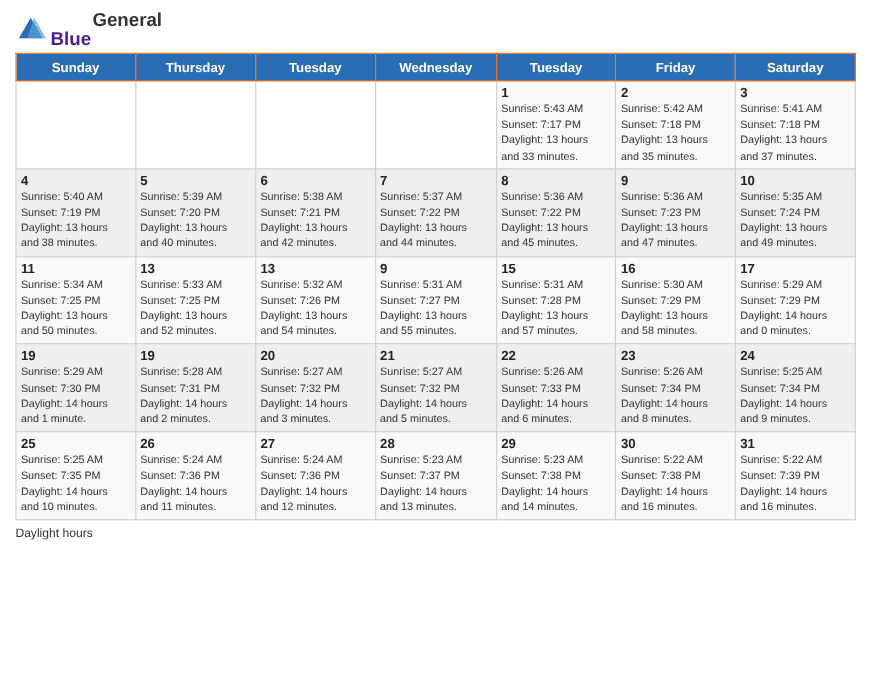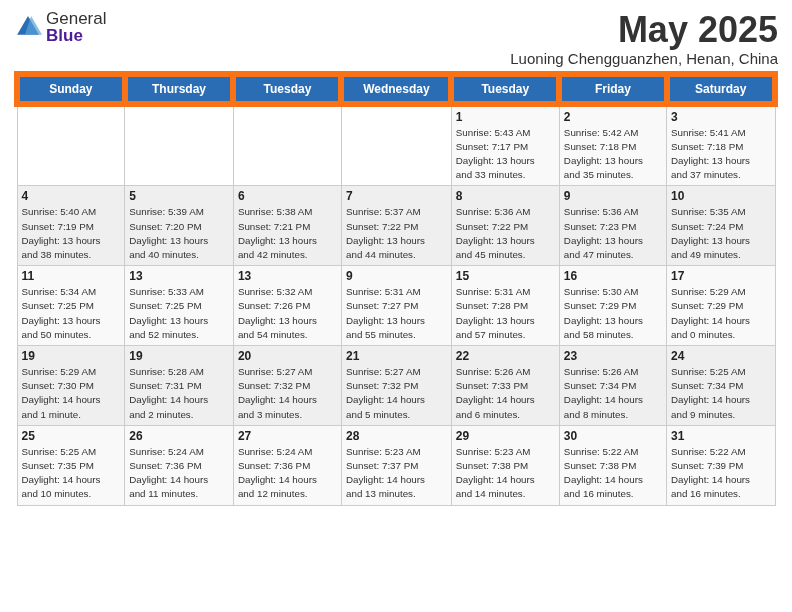--- a/index.html
+++ b/index.html
@@ -27,22 +27,23 @@
       align-items: center;
       gap: 0px;
     }
     .logo-text {
       display: flex;
       flex-direction: column;
       line-height: 1;
     }
     .logo-general {
       font-size: 17px;
-      font-weight: normal;
-      color: #333;
+      font-weight: bold;
+      color: #333;
+      margin-left: 38px;
     }
     .logo-blue {
       font-size: 17px;
       font-weight: bold;
       color: #4c1d95;
     }
     .logo-icon {
       width: 28px;
       height: 28px;
       margin-right: 4px;
@@ -67,21 +68,21 @@
       border: 1px solid #ccc;
       font-size: 10.5px;
     }
     .calendar thead tr th {
       background: #2a6db5;
       color: #fff;
       text-align: center;
       font-size: 12px;
       font-weight: bold;
       padding: 5px 2px;
-      border: 6px solid #f97316;
+      border: 1px solid #f97316;
     }
     .calendar tbody tr td {
       vertical-align: top;
       border: 1px solid #ccc;
       padding: 3px 4px;
       width: 113px;
       min-height: 80px;
       background: #fff;
     }
     .calendar tbody tr:nth-child(odd) td {
@@ -119,24 +120,20 @@
     <div class="logo">
       <svg class="logo-icon" viewBox="0 0 36 36">
         <polygon points="18,4 32,28 4,28" fill="#2a6db5"></polygon>
         <polygon points="22,4 36,28 14,28" fill="#5ba3d9" opacity="0.7"></polygon>
       </svg>
       <div class="logo-text">
         <span class="logo-general">General</span>
         <span class="logo-blue">Blue</span>
       </div>
     </div>
-    <div class="title-block">
-      <div class="month-title">May 2025</div>
-      <div class="subtitle">Luoning Chengguanzhen, Henan, China</div>
-    </div>
   </div>
 
   <table class="calendar">
     <thead>
       <tr>
       <th>Sunday</th>
           <th>Thursday</th>
           <th>Tuesday</th>
           <th>Wednesday</th>
           <th>Tuesday</th>
@@ -279,13 +276,16 @@
             <div class="day-info">Sunrise: 5:22 AM<br>Sunset: 7:38 PM<br>Daylight: 14 hours<br>and 16 minutes.</div>
           </td>
           <td>
             <span class="day-num">31</span>
             <div class="day-info">Sunrise: 5:22 AM<br>Sunset: 7:39 PM<br>Daylight: 14 hours<br>and 16 minutes.</div>
           </td>
         </tr>
       </tbody>
   </table>
 
+  <div class="footer">
+    <span>Daylight hours</span>
+  </div>
 </div>
 
 </body></html>

